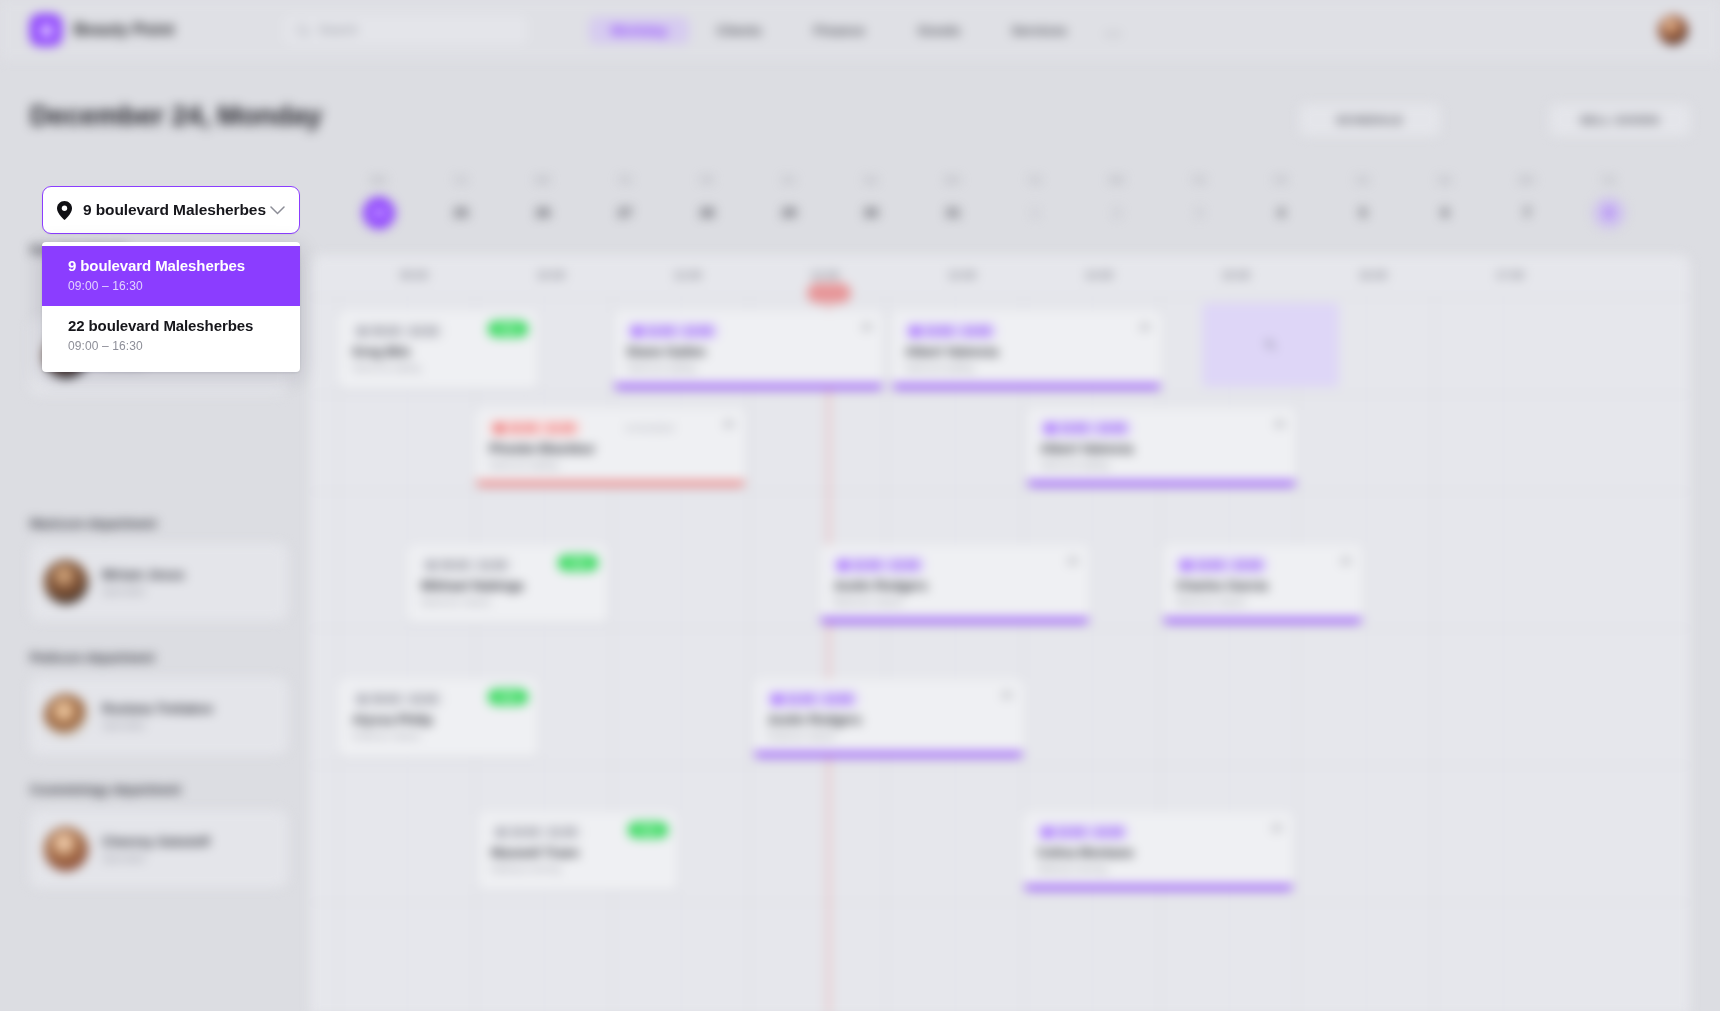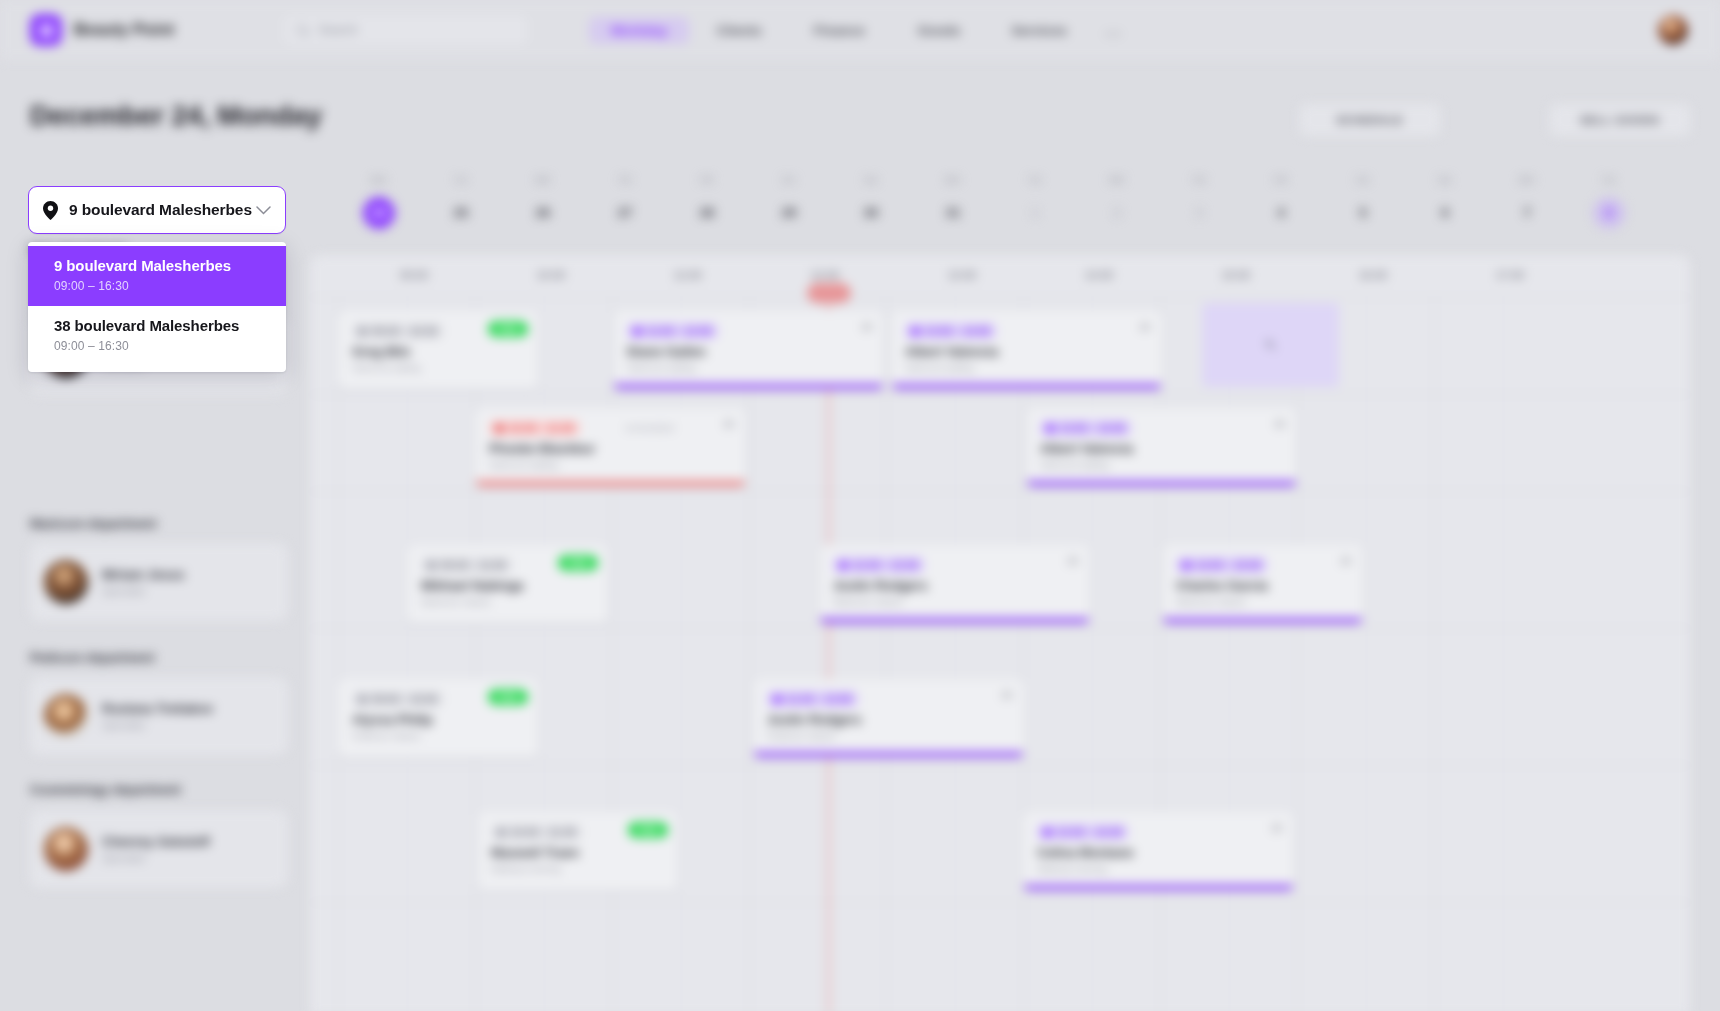--- a/index.html
+++ b/index.html
@@ -165,21 +165,21 @@
   }
   .sav { width: 44px; height: 44px; border-radius: 50%; flex: none; }
   .sav.a { background: radial-gradient(circle at 45% 35%, #b0825f 0 24%, #5b3a27 25% 58%, #262428 59% 100%); }
   .sav.b { background: radial-gradient(circle at 45% 35%, #c79a72 0 26%, #7d5236 27% 60%, #3a2a22 61% 100%); }
   .sav.c { background: radial-gradient(circle at 45% 38%, #e3bb93 0 28%, #9e6a44 29% 58%, #d7d3cd 59% 100%); }
   .sav.d { background: radial-gradient(circle at 45% 36%, #e8c2a0 0 27%, #a66f4b 28% 56%, #8a4a33 57% 100%); }
   .sname { font-size: 13px; font-weight: 700; color: #2c2d36; }
   .srole { font-size: 10px; color: #9a9ba5; margin-top: 4px; }
 
   
-  #overlay { position: absolute; inset: 0; }
+  #overlay { position: absolute; inset: 0; margin-left: 14px; }
   .loc-select {
     position: absolute; left: 28px; top: 186px;
     width: 258px; height: 48px;
     background: #ffffff; border: 1.6px solid #8b3dff; border-radius: 9px;
     display: flex; align-items: center; padding: 0 14px;
     box-shadow: 0 1px 2px rgba(30,20,60,.06);
   }
   .pin { width: 15px; height: 19px; flex: none; margin-right: 11px; }
   .loc-select .label {
     font-size: 15.5px; font-weight: 700; color: #16161b; letter-spacing: -.1px;
@@ -514,17 +514,17 @@
       <path d="M1 1L7.5 7.5L14 1" stroke="#8c8d97" stroke-width="1.5" fill="none" stroke-linecap="round"></path>
     </svg>
   </div>
 
   <div class="loc-menu">
     <div class="opt active">
       <div class="o-title">9 boulevard Malesherbes</div>
       <div class="o-sub">09:00 – 16:30</div>
     </div>
     <div class="opt">
-      <div class="o-title">38 boulevard Malesherbes</div>
+      <div class="o-title">22 boulevard Malesherbes</div>
       <div class="o-sub">09:00 – 16:30</div>
     </div>
   </div>
 </div>
 
 </body></html>

